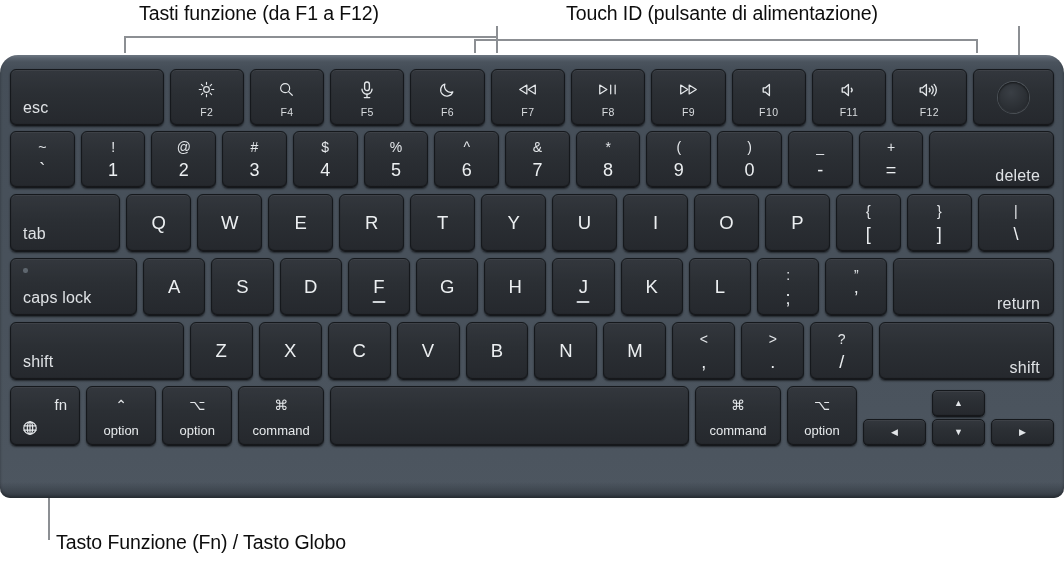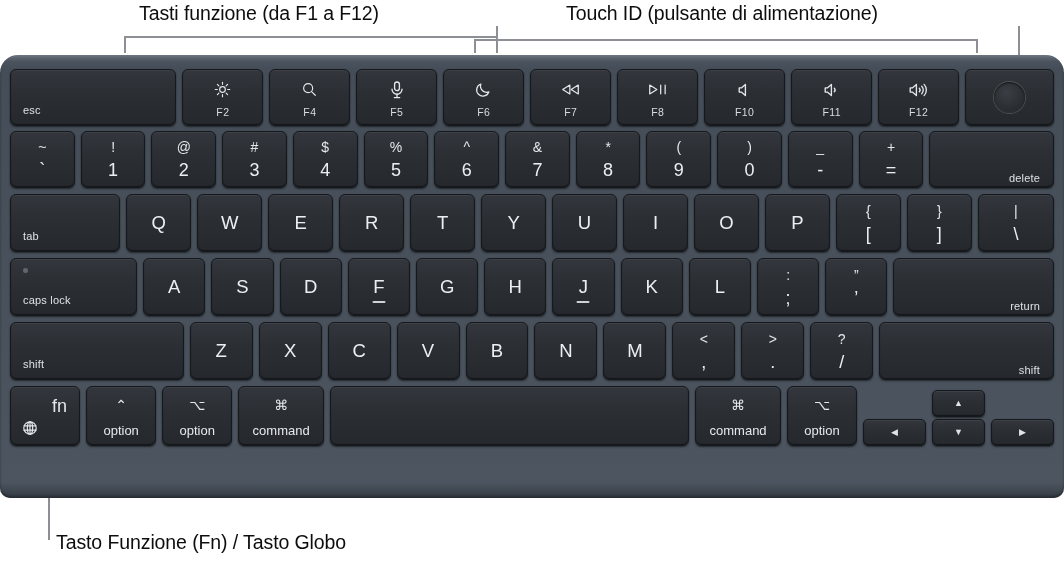--- a/index.html
+++ b/index.html
@@ -100,21 +100,21 @@
     font-size: 17px;
     line-height: 1;
     overflow: hidden;
     user-select: none;
   }
 
   
   .key.bl { align-items: flex-start; justify-content: flex-end; padding: 0 0 9px 12px; }
   
   .key.br { align-items: flex-end; justify-content: flex-end; padding: 0 13px 3px 0; }
-  .word { font-size: 11px; letter-spacing: 0.2px; color: #dfe2e5; }
+  .word { font-size: 16px; letter-spacing: 0.2px; color: #dfe2e5; }
 
   
   .key.fkey { justify-content: center; gap: 9px; padding-top: 4px; }
   .fglyph { height: 17px; display:flex; align-items:center; justify-content:center; }
   .fnum   { font-size: 10.5px; color: #d9dcdf; letter-spacing: 0.4px; }
 
   
   .key.dual { justify-content: center; gap: 7px; }
   .legend-top { font-size: 14px; color: #e4e7ea; line-height: 1; }
   .legend-bot { font-size: 18px; color: #eceff1; line-height: 1; }
@@ -140,21 +140,21 @@
     background: #5e666e;
   }
 
   
   .key.mod { justify-content: center; gap: 11px; padding-top: 2px; }
   .mod-sym { font-size: 14px; color: #e4e7ea; height: 15px; display:flex; align-items:center;}
   .mod-word { font-size: 13px; color: #e6e9eb; }
 
   
   .key.fnkey { position: relative; }
-  .fnkey-top { position: absolute; top: 10px; right: 12px; font-size: 18px; color: #e4e7ea; }
+  .fnkey-top { position: absolute; top: 10px; right: 12px; font-size: 15px; color: #e4e7ea; }
   .fnkey-globe { position: absolute; bottom: 9px; left: 11px; }
 
   
   .key.touchid { position: relative; }
   .tid-circle {
     width: 31px; height: 31px; border-radius: 50%;
     background: radial-gradient(circle at 42% 34%, #3a3f45 0%, #2c3035 55%, #212429 100%);
     box-shadow:
       0 0 0 1px rgba(150,158,167,0.30),
       0 1px 2px rgba(0,0,0,0.6) inset,
@@ -284,20 +284,31 @@
           <svg width="20" height="13" viewBox="0 0 21 14">
               <g class="ico">
             <path d="M1.6 2.2 9.3 7 1.6 11.8z"></path>
             <path d="M13.4 2.4v9.2M18.2 2.4v9.2"></path>
           </g>
             </svg>
         </span>
         <span class="fnum">F8</span>
       </div>
 
+      <div class="key fkey">
+        <span class="fglyph">
+          <svg width="21" height="13" viewBox="0 0 22 14">
+              <g class="ico">
+            <path d="M2.6 2.2 10.3 7 2.6 11.8z"></path>
+            <path d="M11.7 2.2 19.4 7l-7.7 4.8z"></path>
+          </g>
+            </svg>
+        </span>
+        <span class="fnum">F9</span>
+      </div>
 
       <div class="key fkey">
         <span class="fglyph">
           <svg width="13" height="14" viewBox="0 0 13 14">
               <g class="ico">
             <path d="M7.4 1.5 3.3 4.9H1.2v4.2h2.1l4.1 3.4z"></path>
           </g>
             </svg>
         </span>
         <span class="fnum">F10</span>

